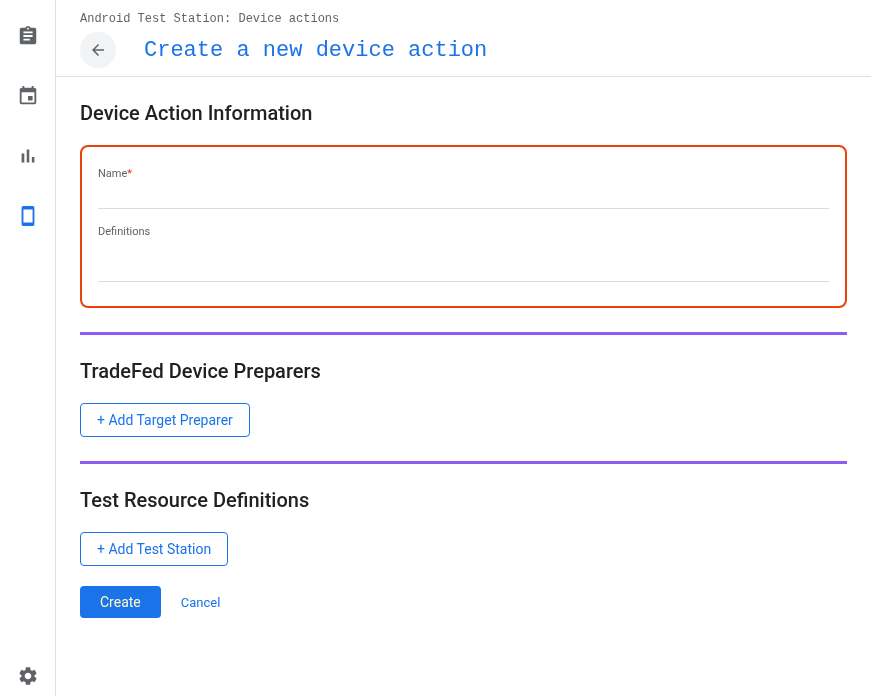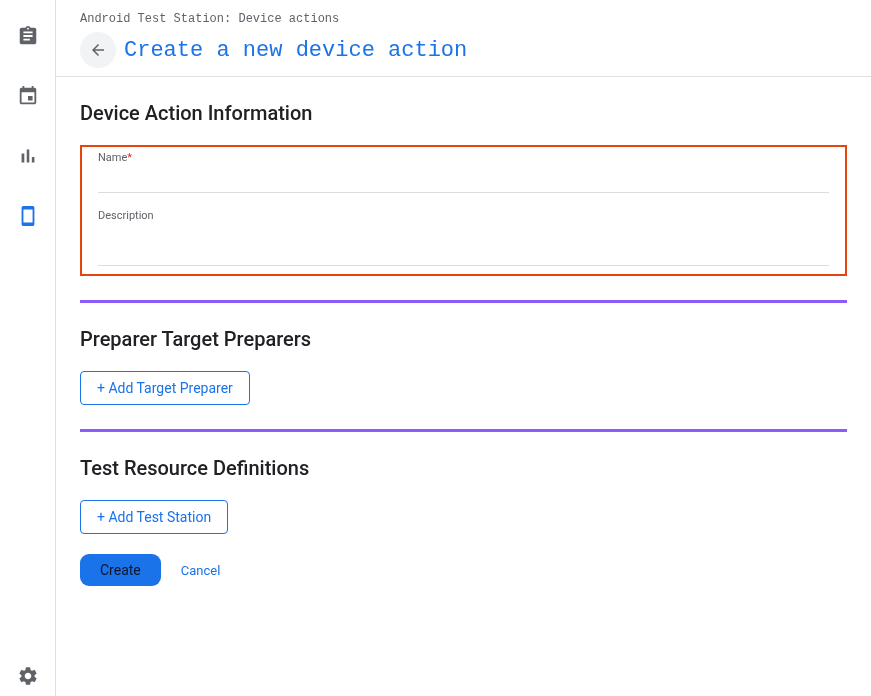--- a/index.html
+++ b/index.html
@@ -62,21 +62,21 @@
       font-family: Liberation Mono, monospace;
     }
     .breadcrumb {
       font-size: 12px;
       color: #5f6368;
       margin-bottom: 6px;
     }
     .page-title-row {
       display: flex;
       align-items: center;
-      gap: 8px;
+      gap: 28px;
     }
     .back-button {
       width: 36px;
       height: 36px;
       border-radius: 50%;
       background: #f1f3f4;
       border: none;
       cursor: pointer;
       display: flex;
       align-items: center;
@@ -111,22 +111,22 @@
     .section-title {
       font-size: 20px;
       font-weight: 500;
       color: #202124;
       margin-bottom: 20px;
     }
 
     
     .form-group {
       border: 2px solid #e8430a;
-      border-radius: 0;
-      padding: 4px 16px;
+      border-radius: 8px;
+      padding: 20px 16px;
       margin-bottom: 0;
     }
     .field-label {
       font-size: 11px;
       color: #5f6368;
       margin-bottom: 4px;
       display: block;
     }
     .field-label .required {
       color: #d93025;
@@ -166,24 +166,24 @@
       color: #1a73e8;
       padding: 8px 16px;
       border-radius: 4px;
       font-size: 14px;
       cursor: pointer;
       font-family: inherit;
       text-align: right;
     }
     .primary-button {
       background: #1a73e8;
-      color: #0f172a;
+      color: #fef9c3;
       border: none;
       padding: 8px 20px;
-      border-radius: 9px;
+      border-radius: 4px;
       font-size: 14px;
       cursor: pointer;
       font-family: inherit;
     }
     .text-button {
       background: none;
       border: none;
       color: #1a73e8;
       font-size: 13px;
       cursor: pointer;
@@ -247,27 +247,27 @@
   <div class="content">
 
     <div class="section">
       <h2 class="section-title">Device Action Information</h2>
       <div class="form-group">
         <label class="field-label">
           <span>Name</span><span class="required">*</span>
         </label>
         <input type="text" class="field-input" placeholder="" style="">
 
-        <label class="field-label">Description</label>
+        <label class="field-label">Definitions</label>
         <textarea class="field-textarea" placeholder="" style=""></textarea>
       </div>
     </div>
 
     <div class="section">
-      <h2 class="section-title">Preparer Target Preparers</h2>
+      <h2 class="section-title">TradeFed Device Preparers</h2>
       <button class="outlined-button">+ Add Target Preparer</button>
     </div>
 
     <div class="section">
       <h2 class="section-title">Test Resource Definitions</h2>
       <button class="outlined-button">+ Add Test Station</button>
 
       <div class="action-row">
         <button class="primary-button">Create</button>
         <button class="text-button">Cancel</button>

